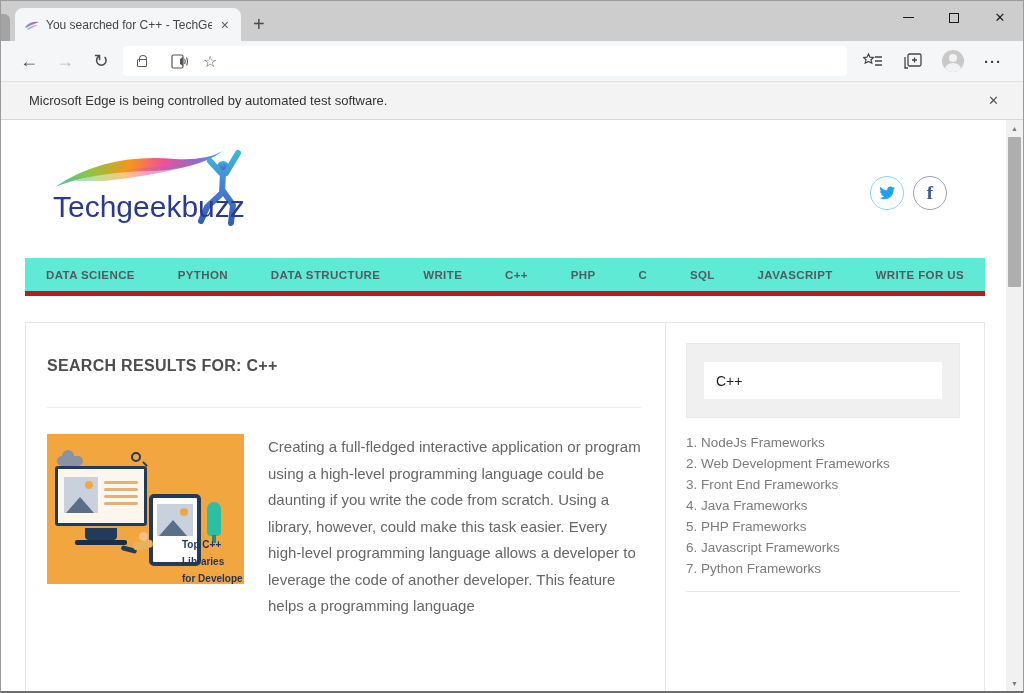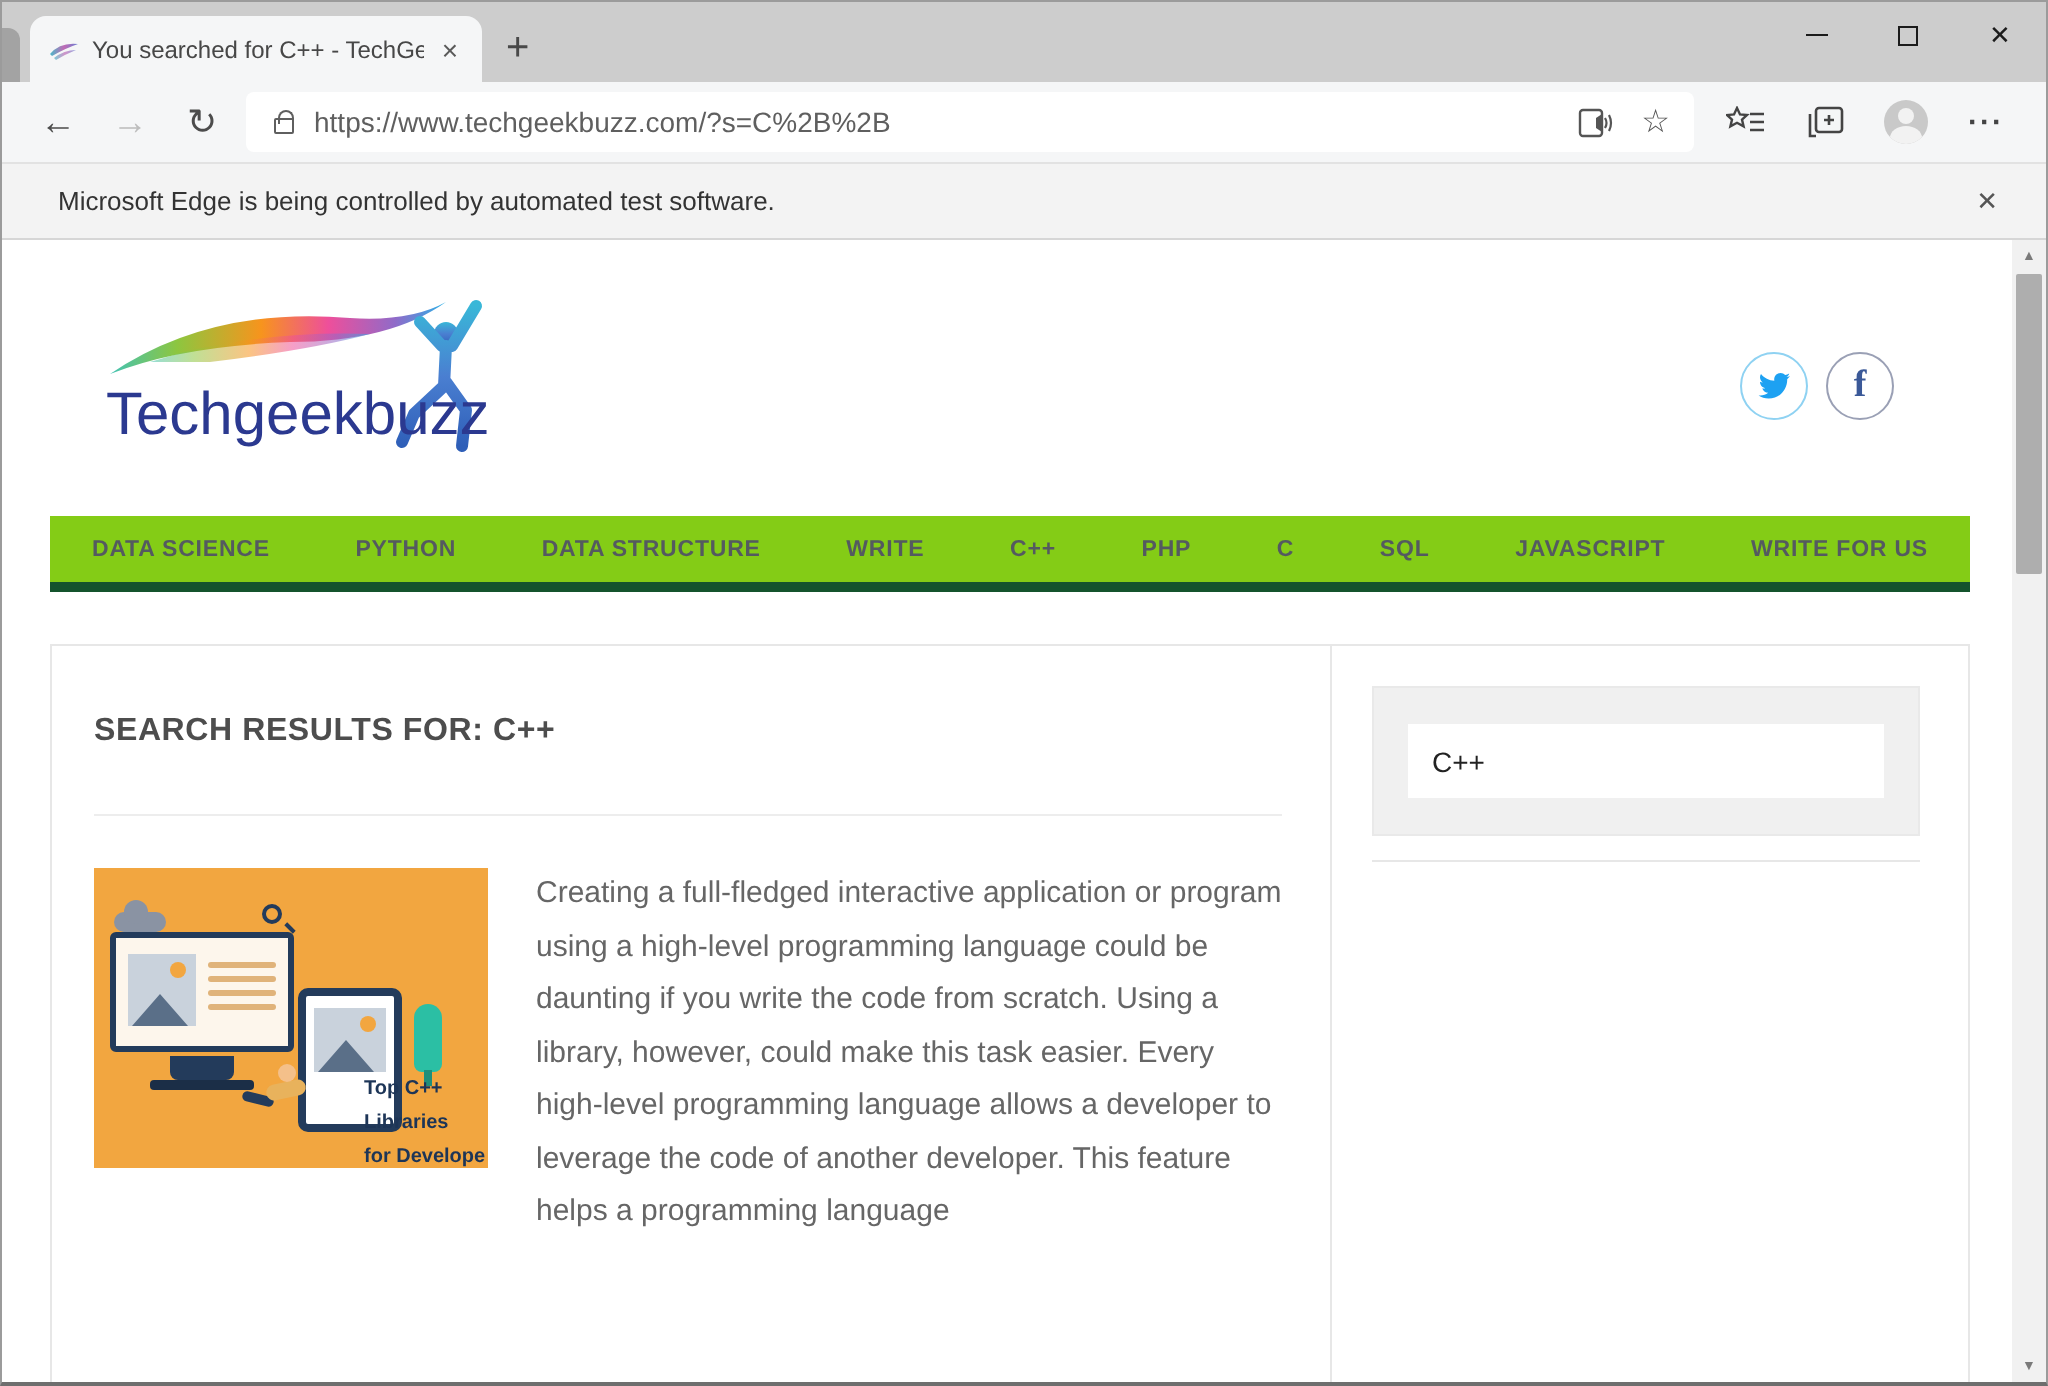--- a/index.html
+++ b/index.html
@@ -53,21 +53,21 @@
 
   
   .site-header{ display:flex; align-items:center; justify-content:space-between; padding:28px 20px 0 20px; height:118px;}
   .logo-wrap{ width:210px; }
   .social{ display:flex; gap:9px; margin-right:18px;}
   .social-circle{ width:34px; height:34px; border-radius:50%; display:flex; align-items:center; justify-content:center;}
   .circle-tw{ border:1px solid #8fd2f2;}
   .circle-fb{ border:1px solid #9aa0b5; font-size:19px; font-weight:bold; font-family:"Liberation Serif", serif;}
 
   
-  .site-nav{ margin-top:20px; height:38px; background:#84cc16; border-bottom:5px solid #14532d;
+  .site-nav{ margin-top:20px; height:38px; background:#5eead4; border-bottom:5px solid #b91c1c;
              display:flex; align-items:center; justify-content:space-between; padding:0 21px;}
   .site-nav a{ font-size:11.5px; font-weight:bold; letter-spacing:0.4px; color:#545a60; text-decoration:none;}
 
   
   .content-box{ margin-top:26px; border:1px solid #e7e7e7; display:flex; height:420px;}
   .main-col{ width:640px; border-right:1px solid #e7e7e7; padding:34px 24px 0 21px;}
   .results-label{ font-size:16px; font-weight:bold; color:#4d4d4d; letter-spacing:0.3px;}
   .results-hr{ border:none; border-top:1px solid #ededed; margin-top:32px;}
   .article-title{ margin-top:32px; font-size:26px; font-weight:400; line-height:34px; color:#4b4b4b; width:575px;}
   .article-row{ display:flex; margin-top:26px; }
@@ -141,21 +141,20 @@
         </div>
     </div>
   </div>
 
   <div class="toolbar">
     <div class="nav-btn">←</div>
     <div class="nav-btn disabled">→</div>
     <div class="nav-btn">↻</div>
     <div class="urlbar">
       <span class="lock-icon"></span>
-      <span class="url-text">https://www.techgeekbuzz.com/?s=C%2B%2B</span>
       <span class="urlbar-icon">
         <svg width="18" height="15" viewBox="0 0 18 15">
             <rect x="1" y="1" width="11" height="13" rx="1.5" fill="none" stroke="#555" stroke-width="1.2"></rect>
             <path d="M9 5 L12 3 V12 L9 10 Z" fill="#555"></path>
             <path d="M13.5 5 Q15 7.5 13.5 10 M15.5 3.5 Q17.5 7.5 15.5 11.5" fill="none" stroke="#555" stroke-width="1.1"></path>
           </svg>
       </span>
       <span class="urlbar-icon star">☆</span>
     </div>
     <div class="tb-right-icon">
@@ -282,19 +281,28 @@
               </div>
             </div>
             <p class="excerpt">Creating a full-fledged interactive application or program using a high-level programming language could be daunting if you write the code from scratch. Using a library, however, could make this task easier. Every high-level programming language allows a developer to leverage the code of another developer. This feature helps a programming language</p>
           </div>
         </div>
 
         <div class="sidebar">
           <div class="search-widget">
             <input class="search-input" type="text" value="C++" style="">
           </div>
+          <ol class="frameworks-list">
+            <li><a href="#">NodeJs Frameworks</a></li>
+            <li><a href="#">Web Development Frameworks</a></li>
+            <li><a href="#">Front End Frameworks</a></li>
+            <li><a href="#">Java Frameworks</a></li>
+            <li><a href="#">PHP Frameworks</a></li>
+            <li><a href="#">Javascript Frameworks</a></li>
+            <li><a href="#">Python Frameworks</a></li>
+          </ol>
           <hr class="sidebar-divider">
         </div>
 
       </div>
     </div>
   </div>
 </div>
 
 </body></html>

